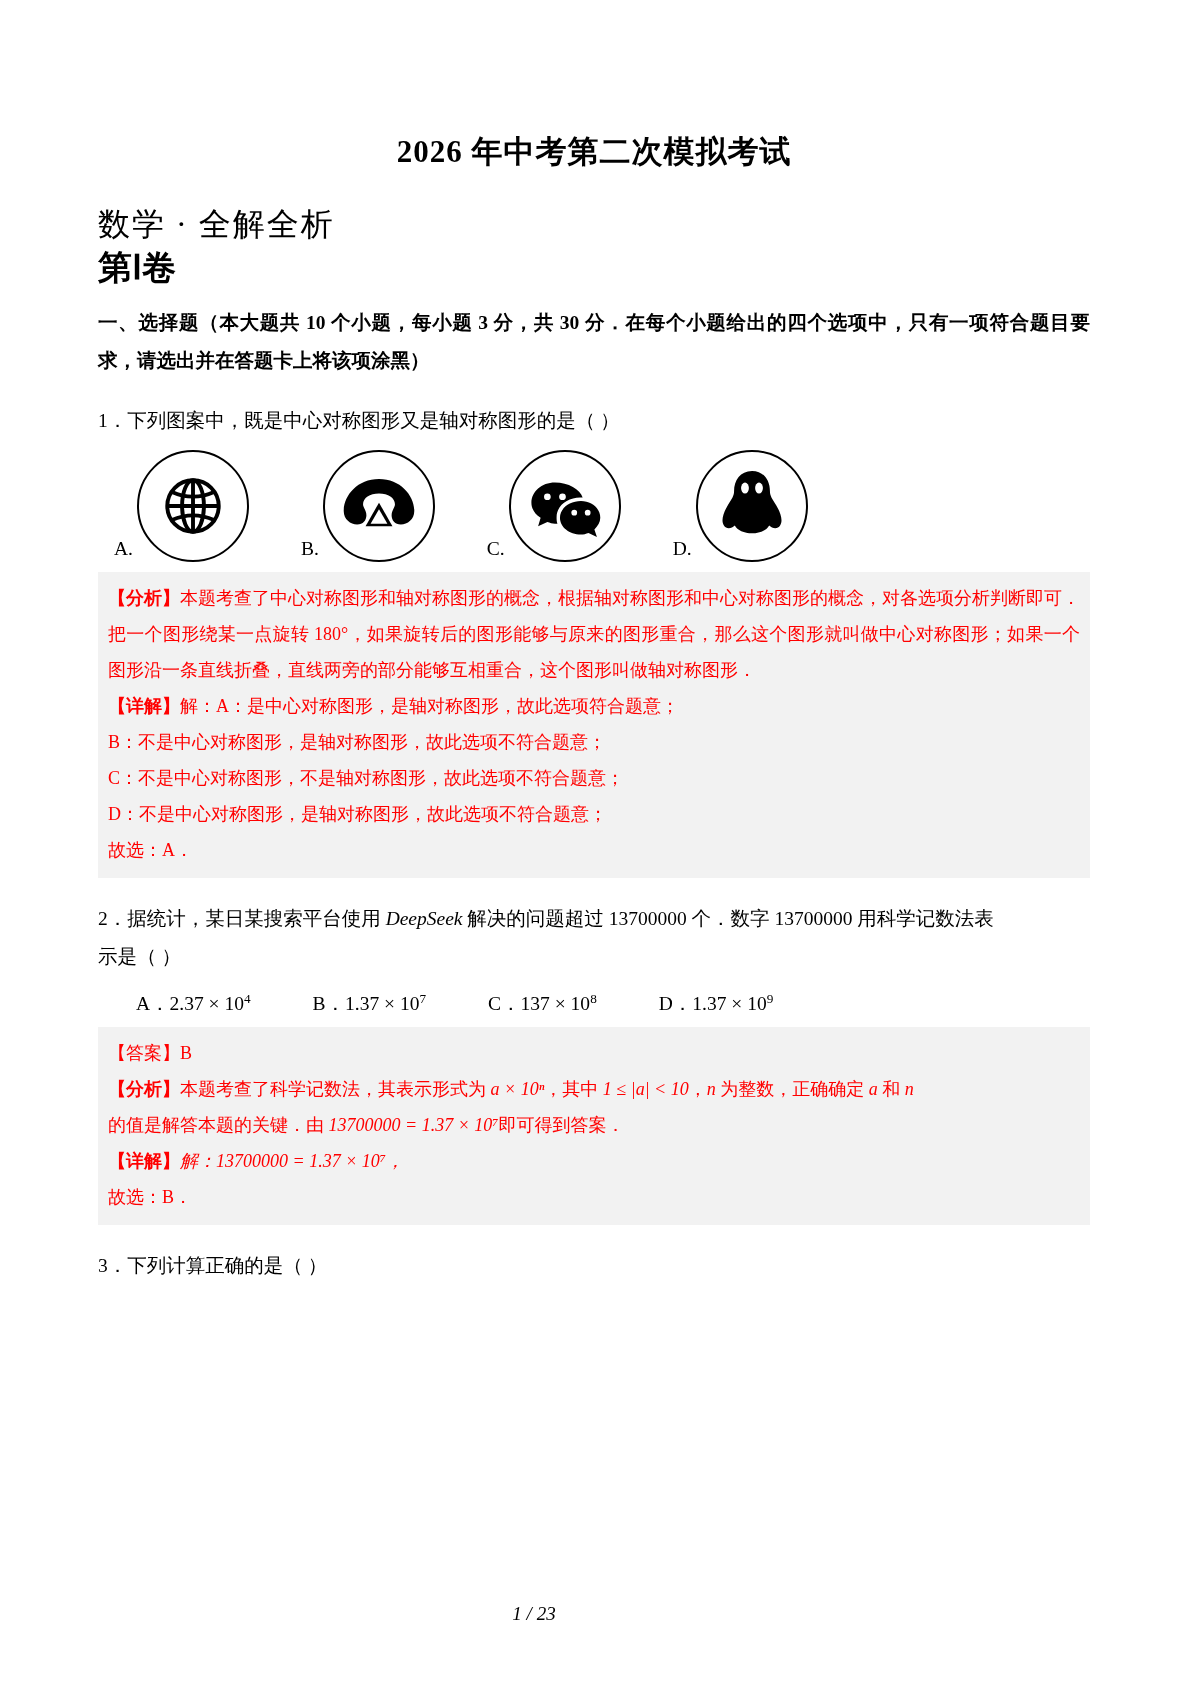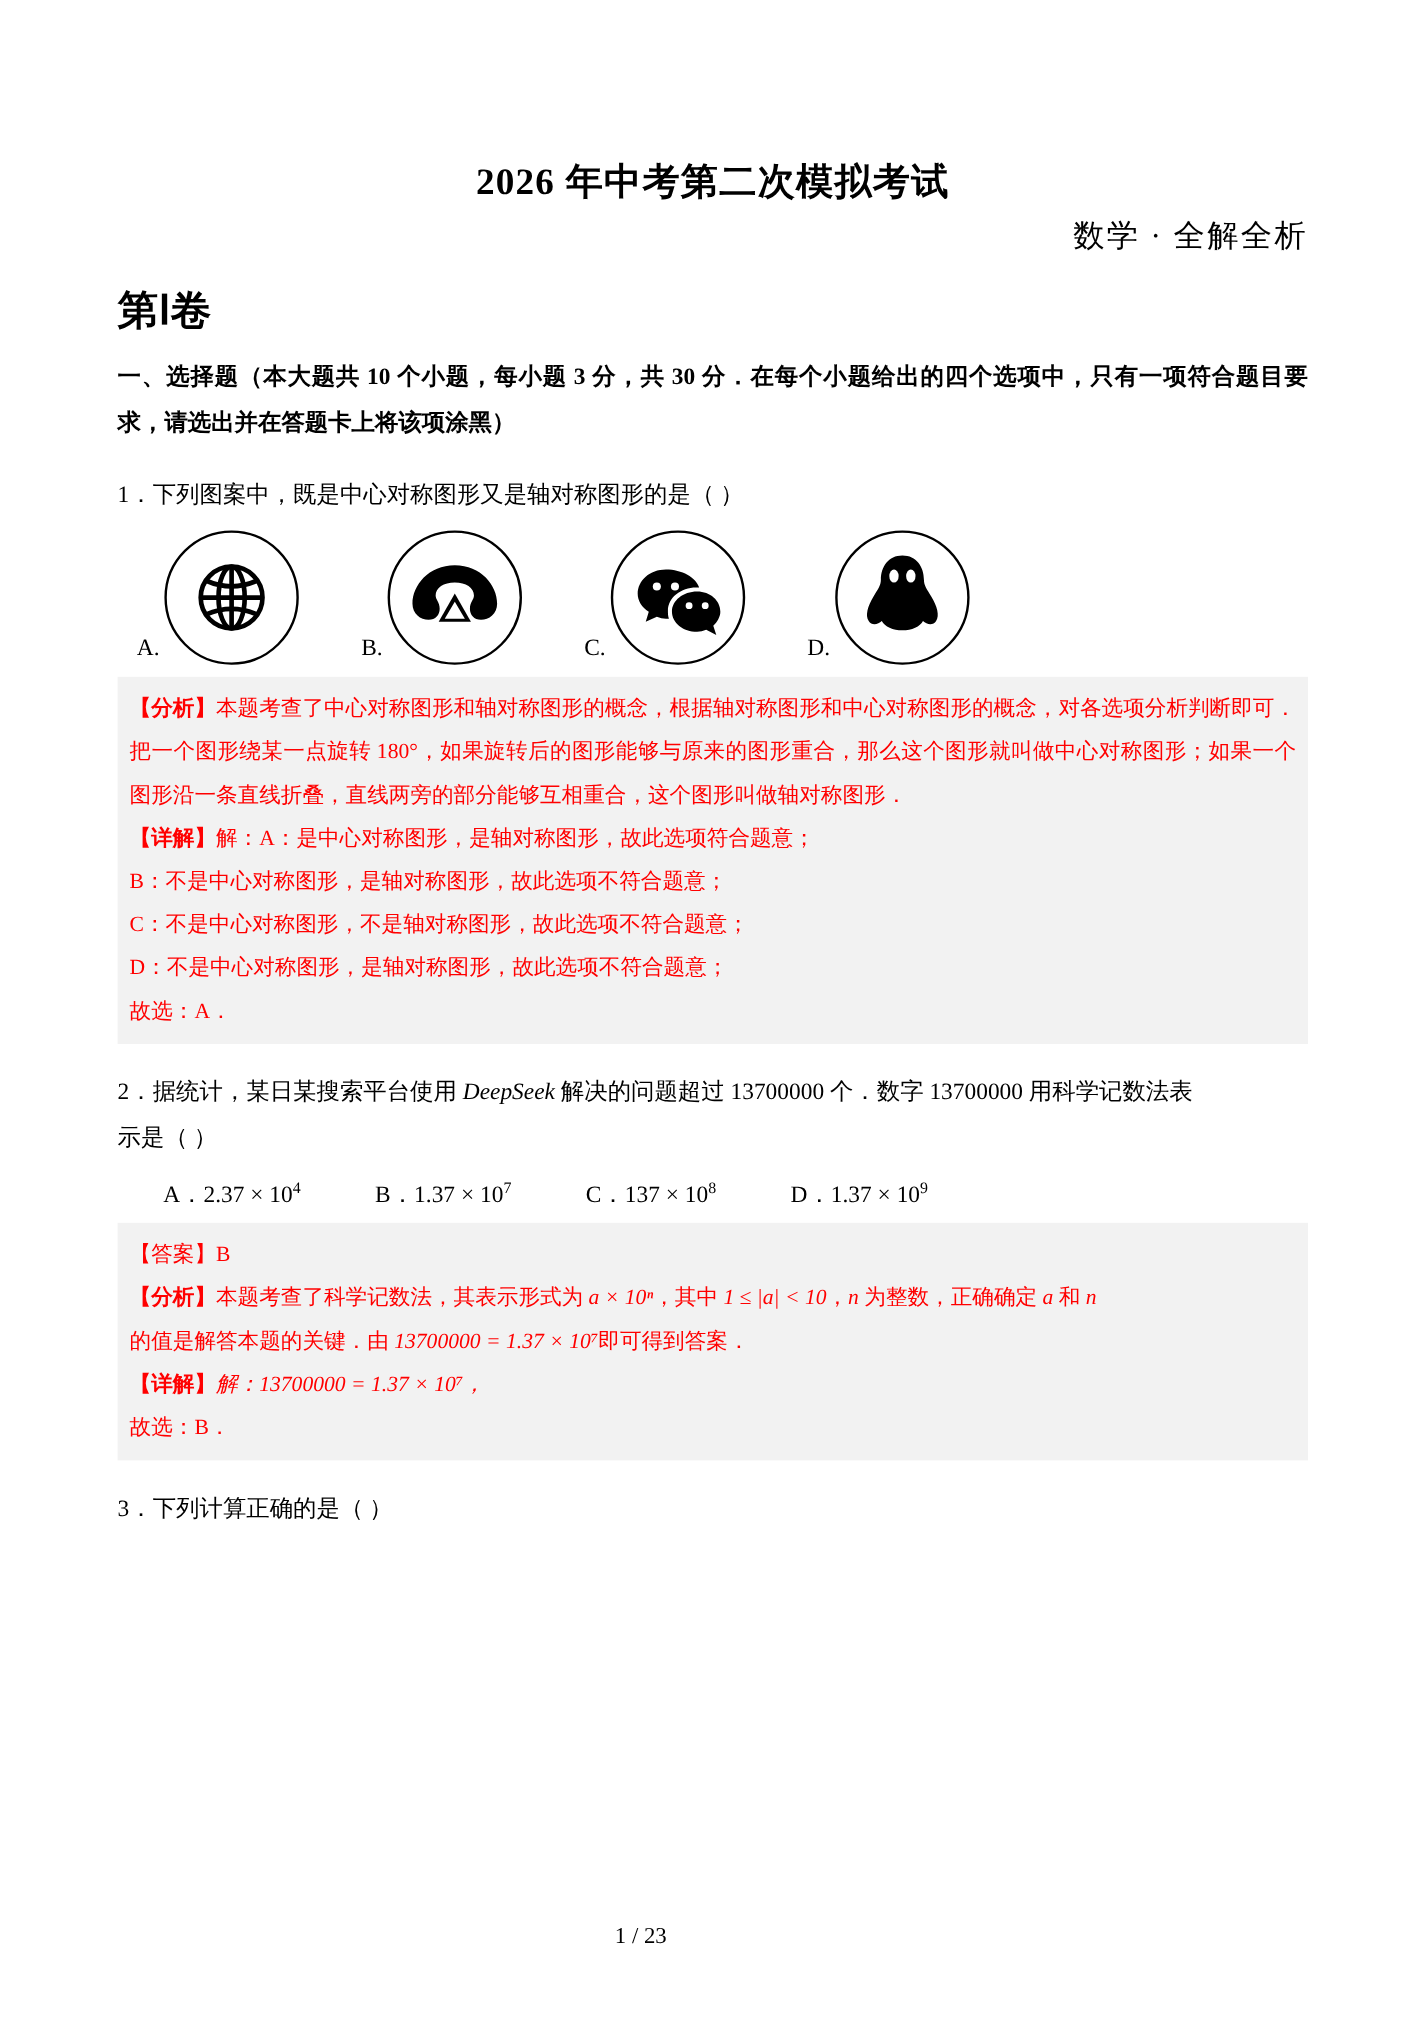--- a/index.html
+++ b/index.html
@@ -24,30 +24,30 @@
   }
   .title-main {
     text-align: center;
     font-size: 31px;
     font-weight: bold;
     letter-spacing: 1px;
     margin-top: 132px;
     line-height: 1.3;
   }
   .title-sub {
-    text-align: right;
-    font-size: 26px;
-    margin-top: 8px;
+    text-align: left;
+    font-size: 32px;
+    margin-top: 32px;
     line-height: 1.3;
     letter-spacing: 2px;
   }
   .title-juan {
     font-size: 34px;
     font-weight: bold;
-    margin-top: 24px;
+    margin-top: 0;
     margin-left: 0px;
     line-height: 1.3;
   }
   .section-head {
     font-size: 19.5px;
     font-weight: bold;
     line-height: 1.95;
     margin-top: 14px;
     text-align: justify;
   }
@@ -108,20 +108,21 @@
   }
   sup { font-size: 0.68em; vertical-align: super; }
   .ital { font-style: italic; }
   .footer {
     position: absolute;
     left: 0;
     bottom: 58px;
     width: 1068px;
     text-align: center;
     font-size: 19px;
+    font-style: italic;
   }
   .mono-i { font-style: italic; font-family: "Liberation Serif", serif; }
 </style>
 </head>
 <body>
 
 <div class="page">
 
   <div class="title-main">2026 年中考第二次模拟考试</div>
   <div class="title-sub">数学 · 全解全析</div>

